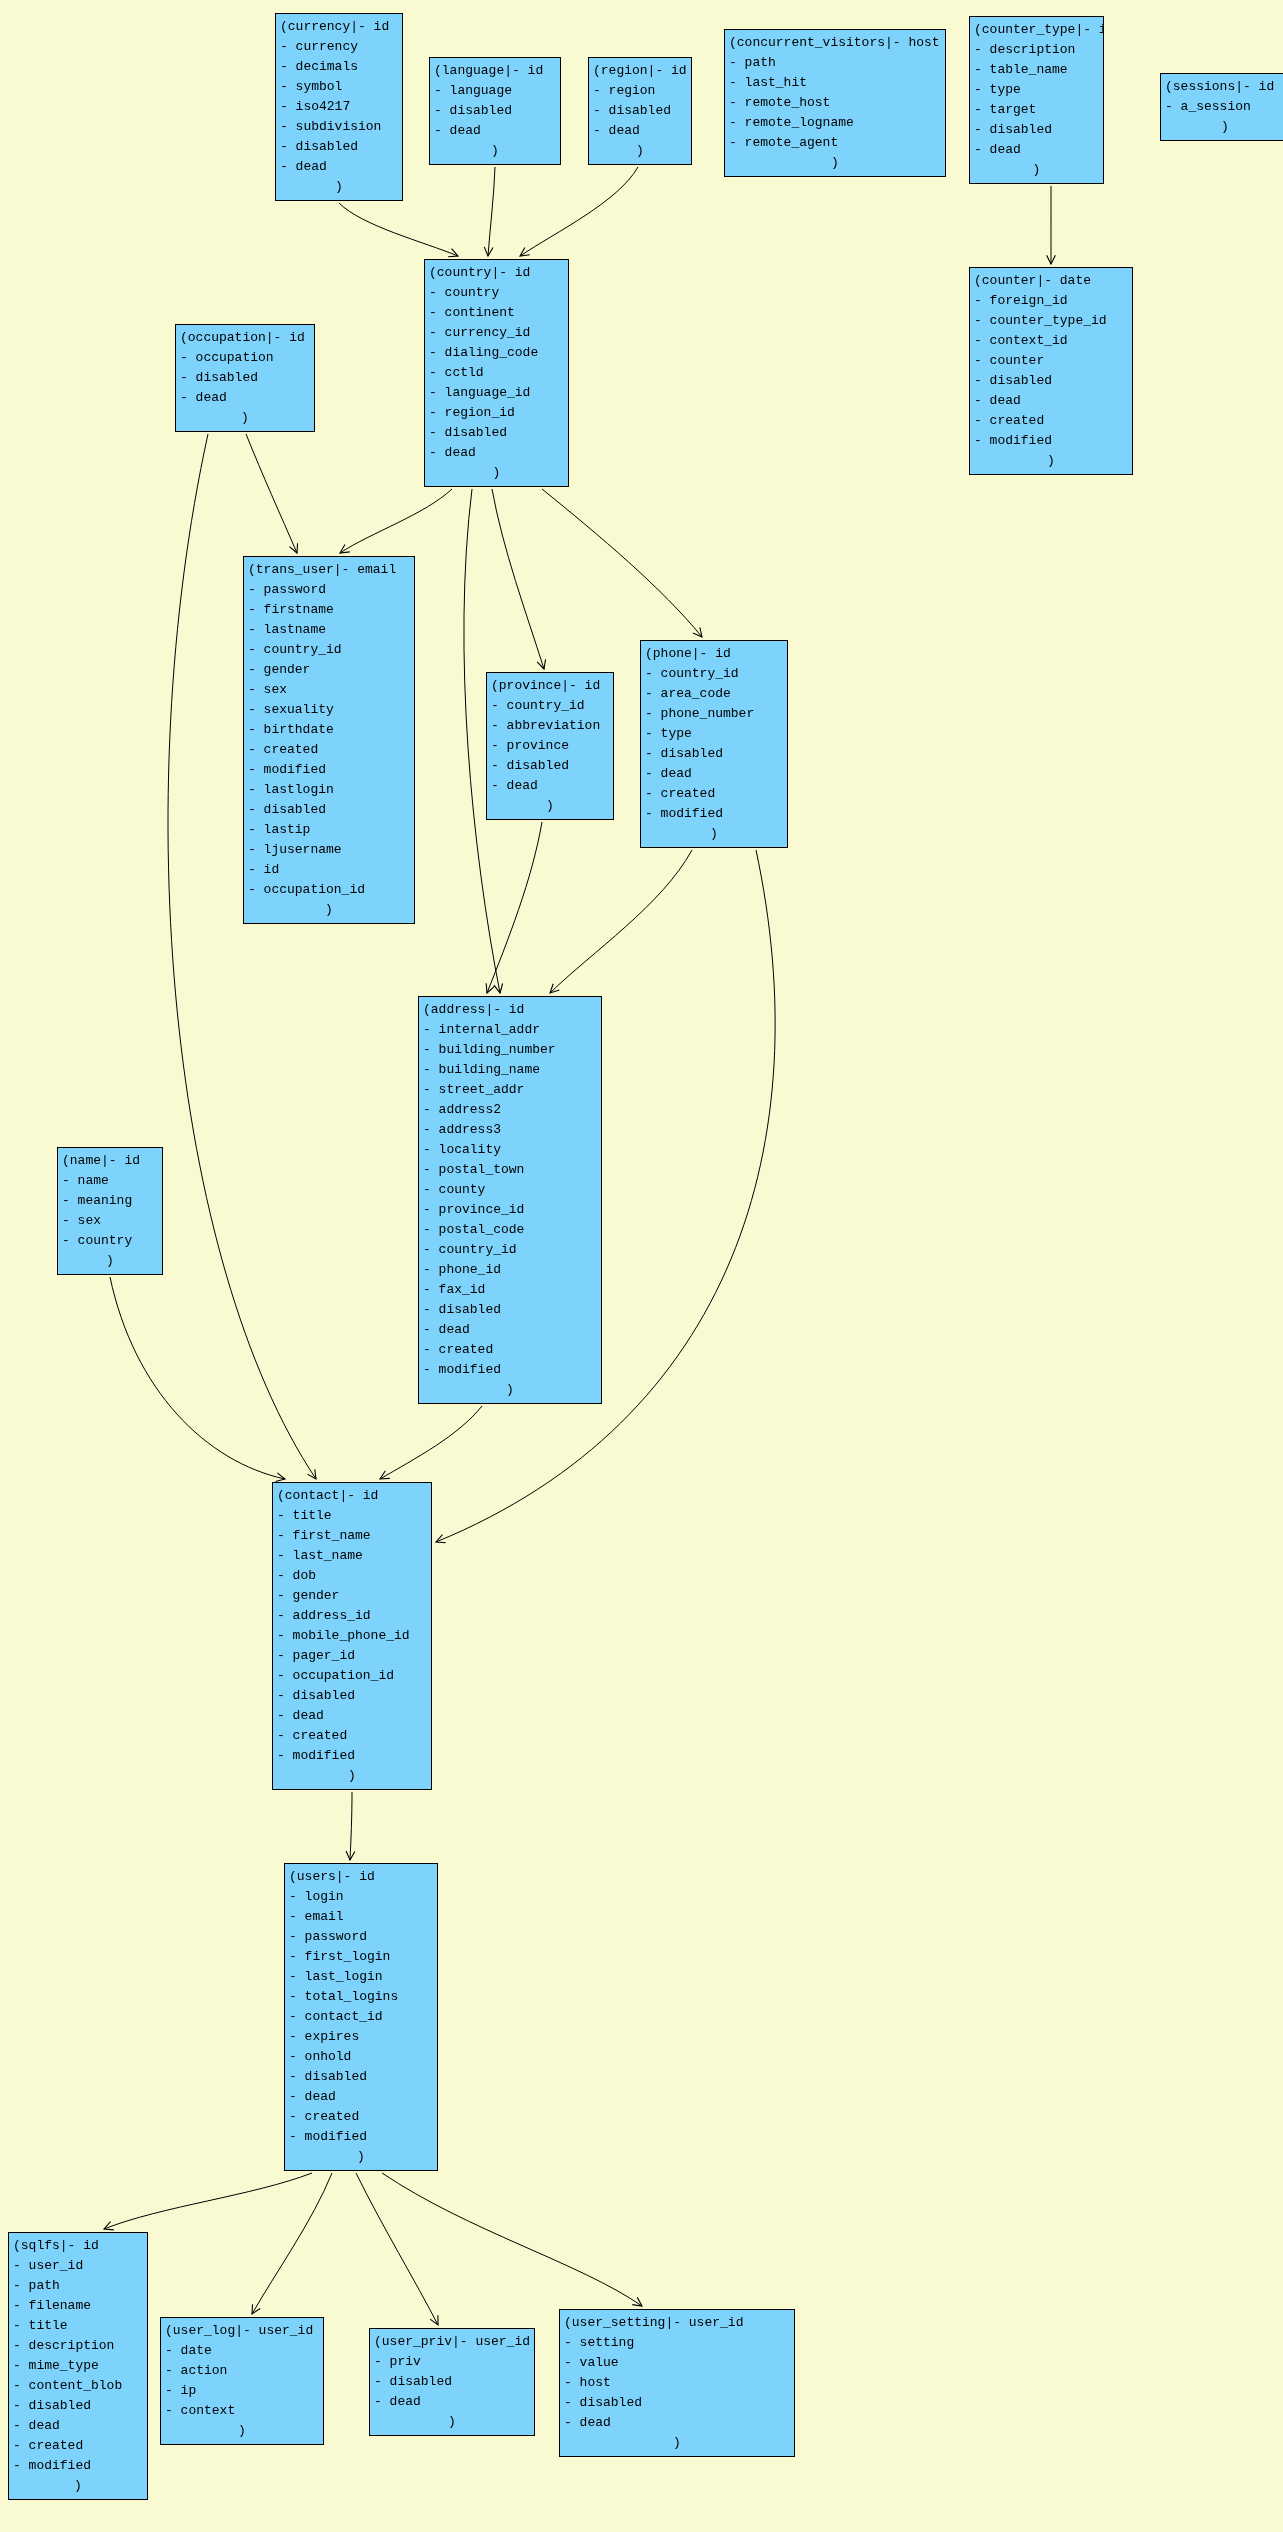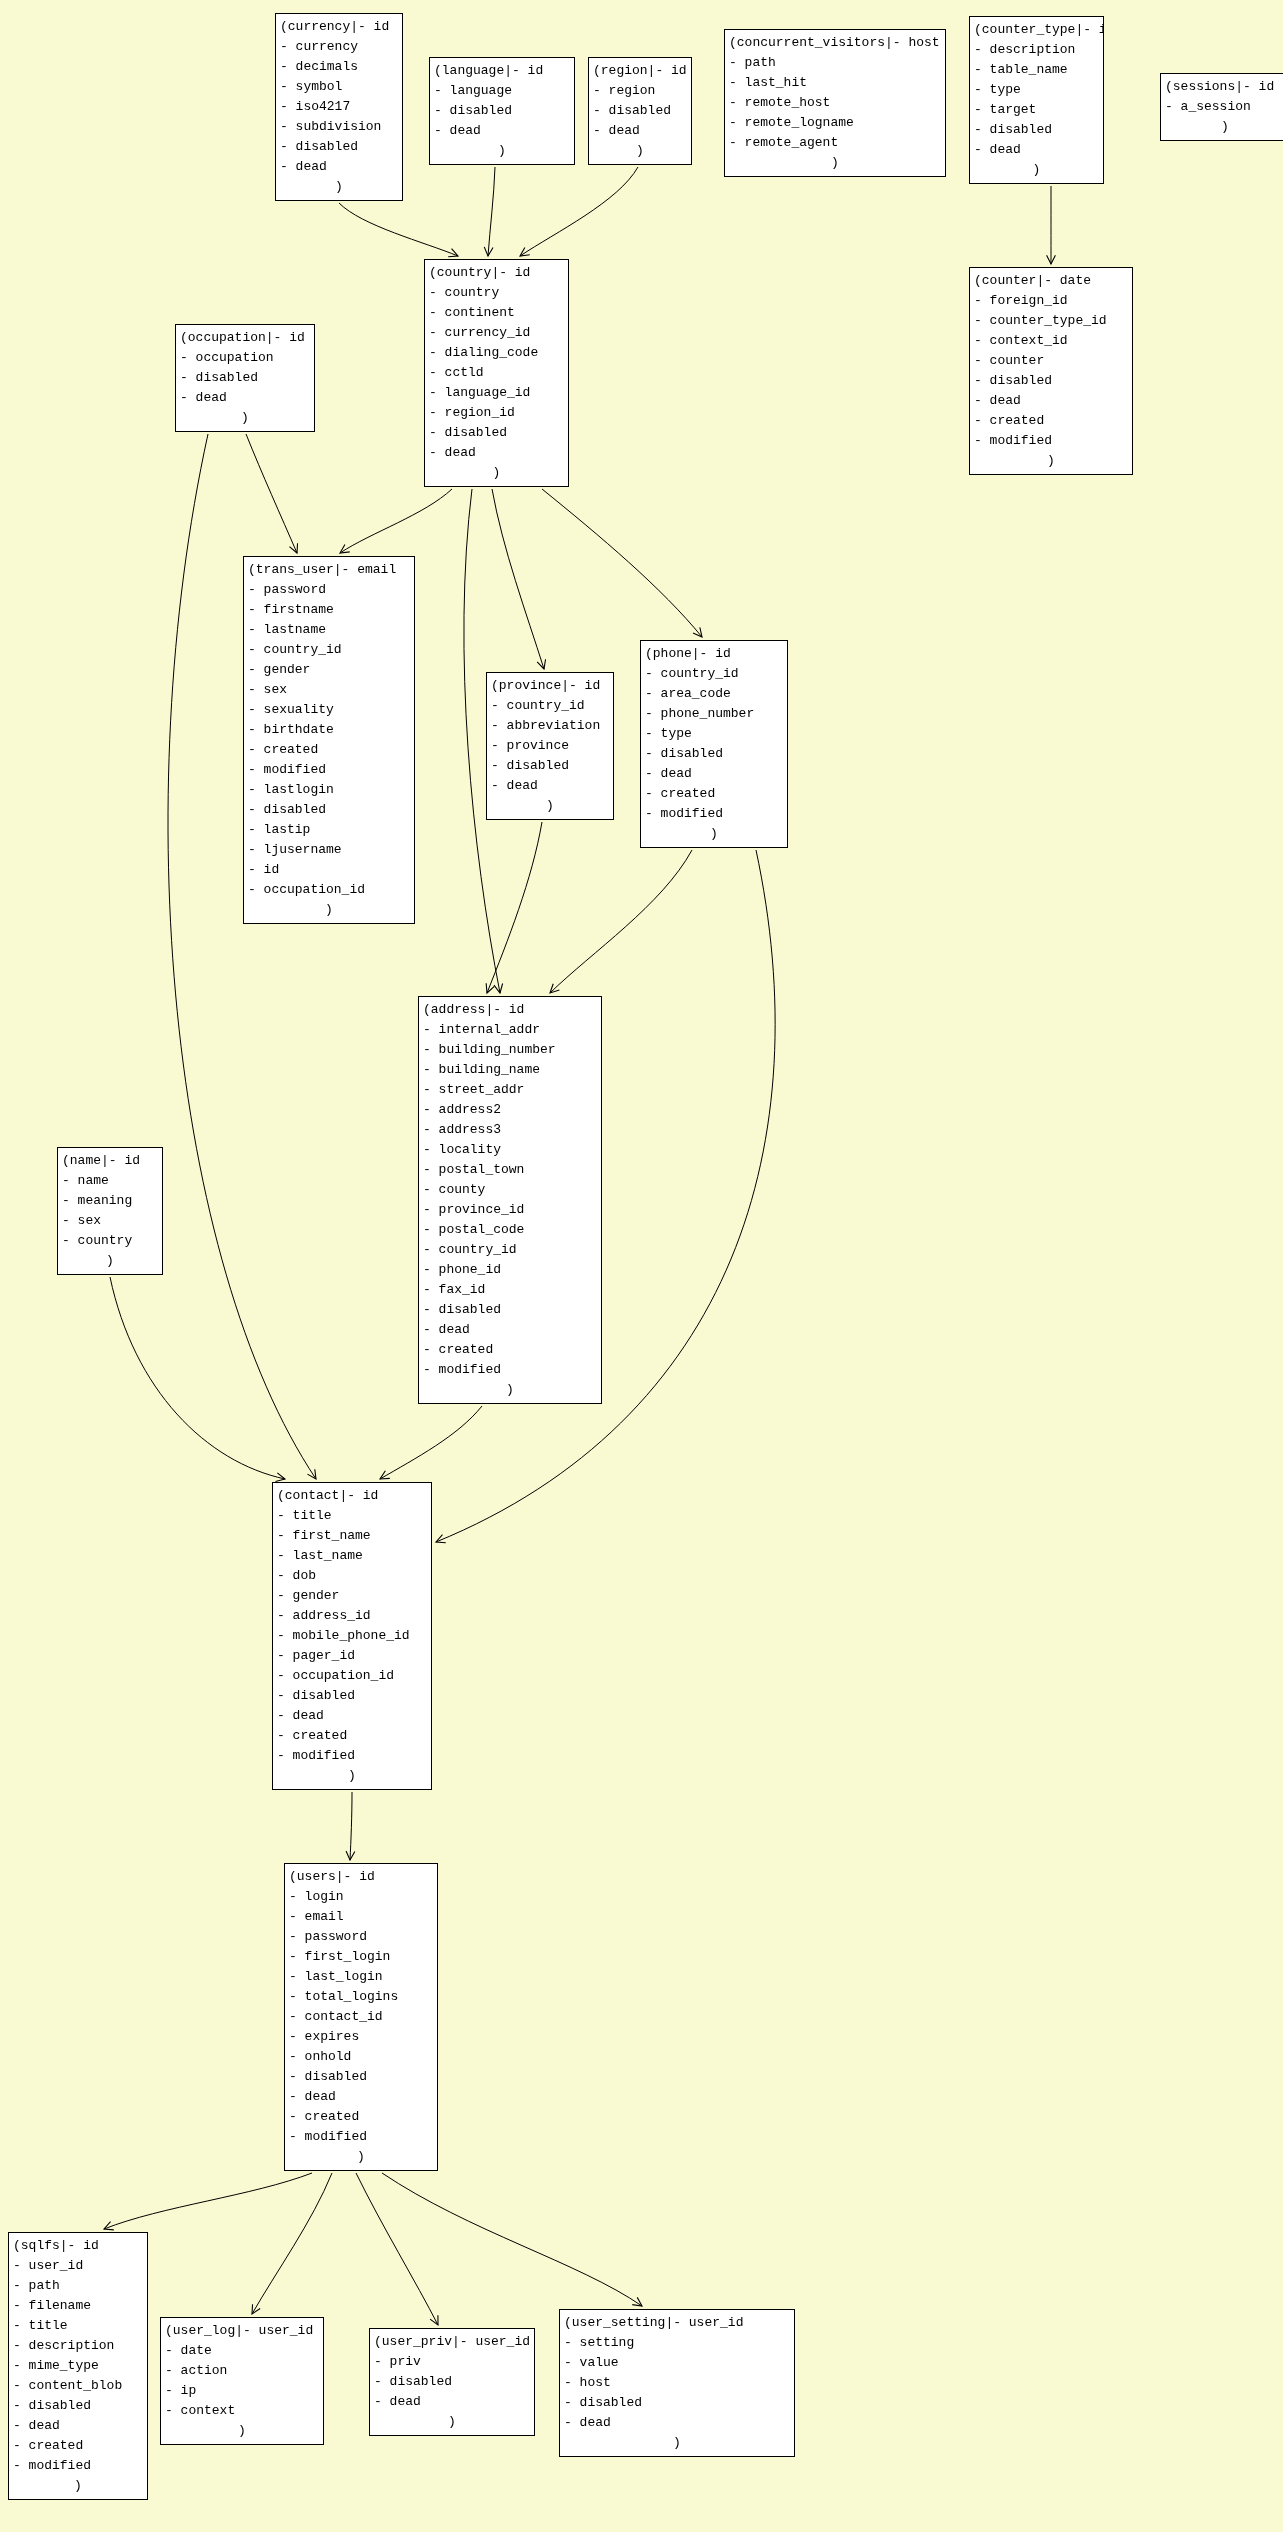--- a/index.html
+++ b/index.html
@@ -7,21 +7,21 @@
   body {
     width: 1283px; height: 2532px;
     position: relative;
     background: #FAFAD2;
     overflow: hidden;
     font-family: "Liberation Mono", "DejaVu Sans Mono", monospace;
     color: #000;
   }
   .tbox {
     position: absolute;
-    background: #ffffff;
+    background: #7dd3fc;
     border: 1px solid #000;
     padding: 3px 4px;
     font-size: 13px;
     line-height: 20px;
     white-space: nowrap;
     overflow: hidden;
     z-index: 2;
   }
   .tbox .t { }
   .tbox .field { }
@@ -67,21 +67,21 @@
       <div class="field">- decimals</div>
       <div class="field">- symbol</div>
       <div class="field">- iso4217</div>
       <div class="field">- subdivision</div>
       <div class="field">- disabled</div>
       <div class="field">- dead</div>
     </div>
   <div class="c">)</div>
 </div>
 
-<div class="tbox" style="left:429px;top:57px;width:146px">
+<div class="tbox" style="left:429px;top:57px;width:132px">
   <div class="t">(language|- id</div>
   <div>
       <div class="field">- language</div>
       <div class="field">- disabled</div>
       <div class="field">- dead</div>
     </div>
   <div class="c">)</div>
 </div>
 
 <div class="tbox" style="left:588px;top:57px;width:104px">

